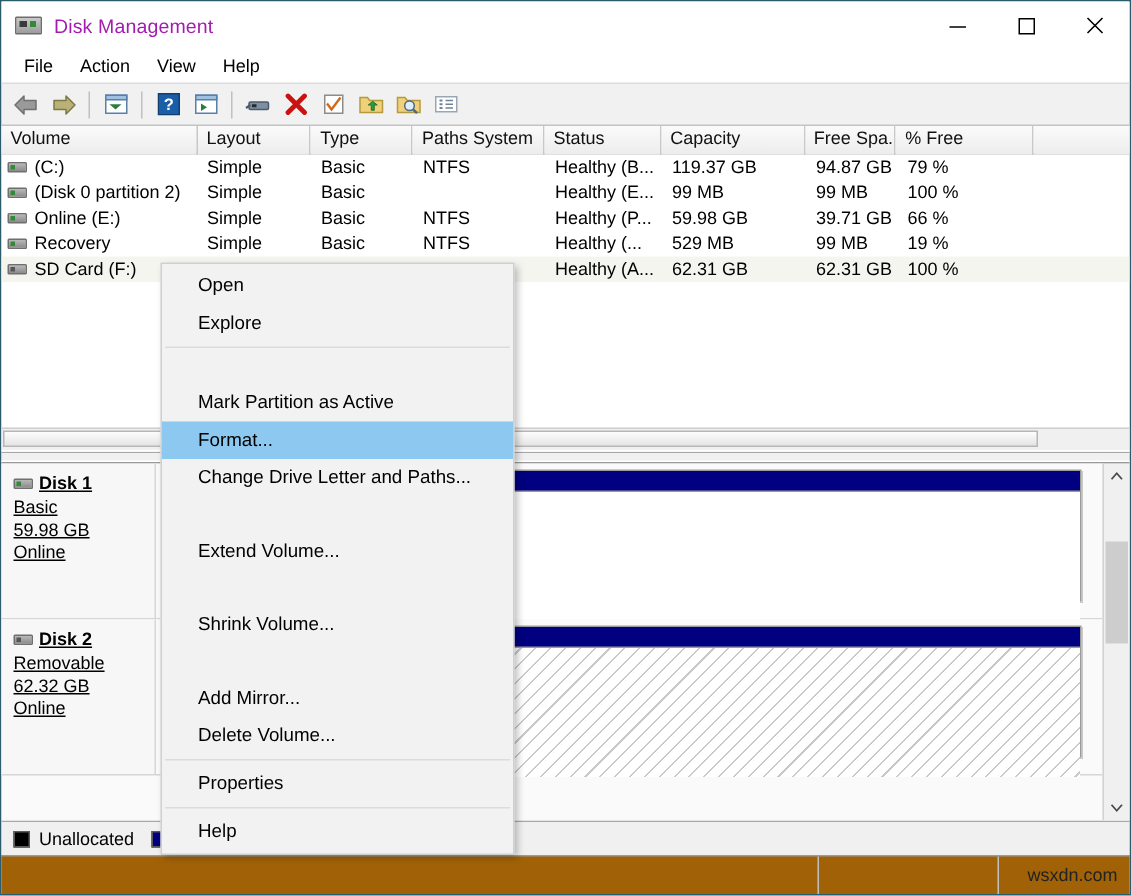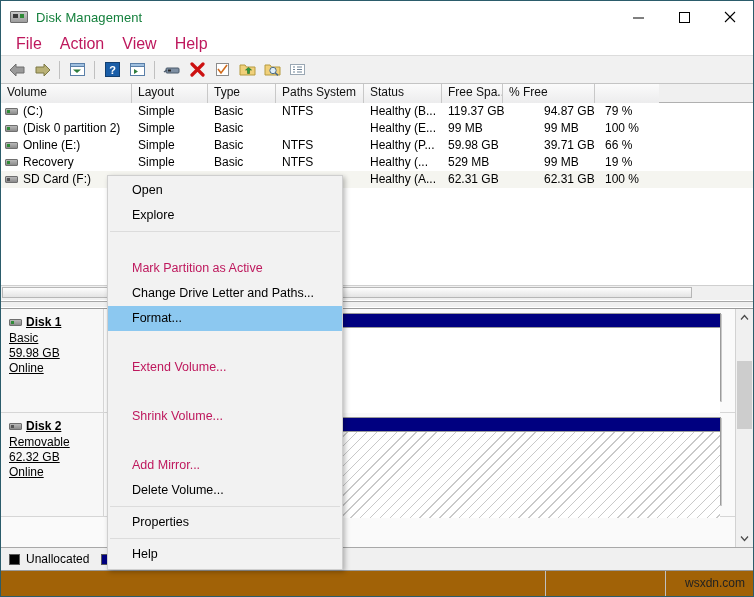--- a/index.html
+++ b/index.html
@@ -30,34 +30,34 @@
     position:absolute;left:0;top:3px;width:18px;height:12px;
     background:linear-gradient(#c9c9c9,#9d9d9d);
     border:1px solid #6d6d6d;box-sizing:border-box;border-radius:1px;
   }
   .title-icon .led{
     position:absolute;left:3px;top:6px;width:5px;height:4px;background:#3a3a3a;
   }
   .title-icon .led2{
     position:absolute;left:10px;top:6px;width:4px;height:4px;background:#2f8b37;
   }
-  .title-text{font-size:13px;color:#15803d;letter-spacing:0.1px;}
+  .title-text{font-size:13px;color:#a21caf;letter-spacing:0.1px;}
   .win-btns{position:absolute;right:0;top:0;height:32px;display:flex;}
   .win-btn{
     width:46px;height:32px;display:flex;align-items:center;justify-content:center;
     font-size:13px;color:#000;background:transparent;
   }
   .win-btn svg{display:block;}
 
   
   .menubar{
     height:22px;flex:0 0 22px;display:flex;align-items:center;
     padding-left:6px;background:#ffffff;border-bottom:1px solid #dcdcdc;
   }
-  .menubar .mi{padding:2px 9px;font-size:16px;color:#be185d;}
+  .menubar .mi{padding:2px 9px;font-size:12px;color:#000000;}
 
   
   .toolbar{
     height:27px;flex:0 0 27px;display:flex;align-items:center;
     background:#f1f1f1;border-bottom:1px solid #c4c4c4;padding-left:4px;gap:1px;
   }
   .tb{width:24px;height:23px;display:flex;align-items:center;justify-content:center;}
   .sep{width:1px;height:18px;background:#c0c0c0;margin:0 4px;}
 
   
@@ -175,21 +175,21 @@
   .ctxmenu{
     position:absolute;left:106px;top:174px;width:234px;
     background:#f2f2f2;border:1px solid #cfcfcf;
     box-shadow:2px 2px 5px rgba(0,0,0,.28);
     padding:2px 0;z-index:50;
   }
   .ctxitem{
     height:25px;line-height:25px;padding-left:24px;font-size:12.5px;color:#000;
     white-space:nowrap;
   }
-  .ctxitem.disabled{color:#be185d;margin-top:24px;}
+  .ctxitem.disabled{color:#000000;margin-top:24px;}
   .ctxitem.sel{background:#8cc8f0;}
   .ctxsep{height:1px;background:#dcdcdc;margin:3px 2px;}
 </style>
 </head>
 <body>
 
 <div class="window">
 
   <div class="titlebar">
     <div class="title-icon">
@@ -299,20 +299,21 @@
     </div>
   </div>
 
   <div class="listpanel">
     <div class="hdrrow">
       <div class="hdr" style="width:131px">Volume</div>
       <div class="hdr" style="width:76px">Layout</div>
       <div class="hdr" style="width:68px">Type</div>
       <div class="hdr" style="width:88px">Paths System</div>
       <div class="hdr" style="width:78px">Status</div>
+      <div class="hdr" style="width:96px">Capacity</div>
       <div class="hdr" style="width:61px">Free Spa...</div>
       <div class="hdr" style="width:92px">% Free</div>
       <div class="hdr" style="width:64px;border-right:none"></div>
     </div>
 
     <div class="rows">
 
       <div class="row">
         <div class="cell volcell" style="width:131px">
           <span class="drvicon green"></span>
@@ -466,22 +467,22 @@
     <div class="seg" style="width:545px;padding-left:8px"></div>
     <div class="seg" style="width:120px"></div>
     <div class="seg last" style="flex:1 1 auto">wsxdn.com</div>
   </div>
 
   <div class="ctxmenu">
     <div class="ctxitem">Open</div>
     <div class="ctxitem">Explore</div>
     <div class="ctxsep"></div>
     <div class="ctxitem disabled">Mark Partition as Active</div>
+    <div class="ctxitem sel">Format...</div>
     <div class="ctxitem">Change Drive Letter and Paths...</div>
-    <div class="ctxitem sel">Format...</div>
     <div class="ctxitem disabled">Extend Volume...</div>
     <div class="ctxitem disabled">Shrink Volume...</div>
     <div class="ctxitem disabled">Add Mirror...</div>
     <div class="ctxitem">Delete Volume...</div>
     <div class="ctxsep"></div>
     <div class="ctxitem">Properties</div>
     <div class="ctxsep"></div>
     <div class="ctxitem">Help</div>
   </div>
 

